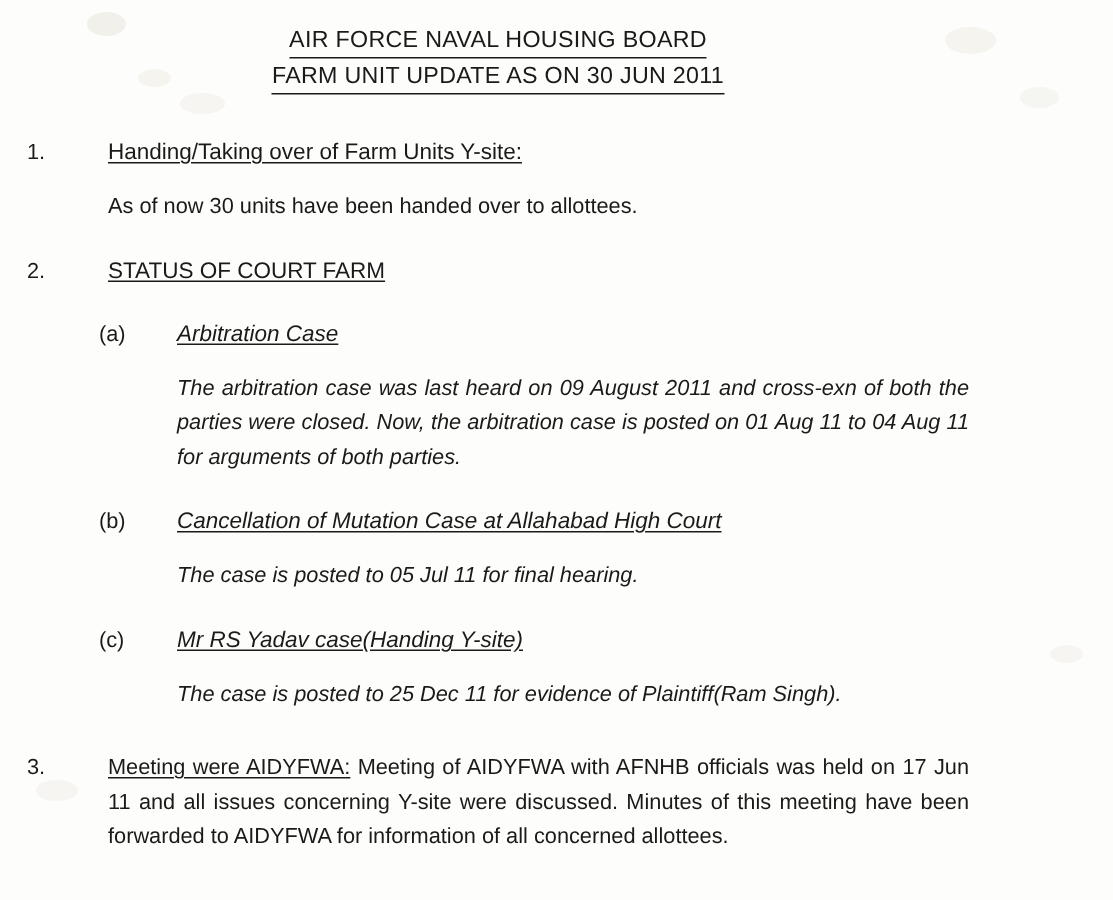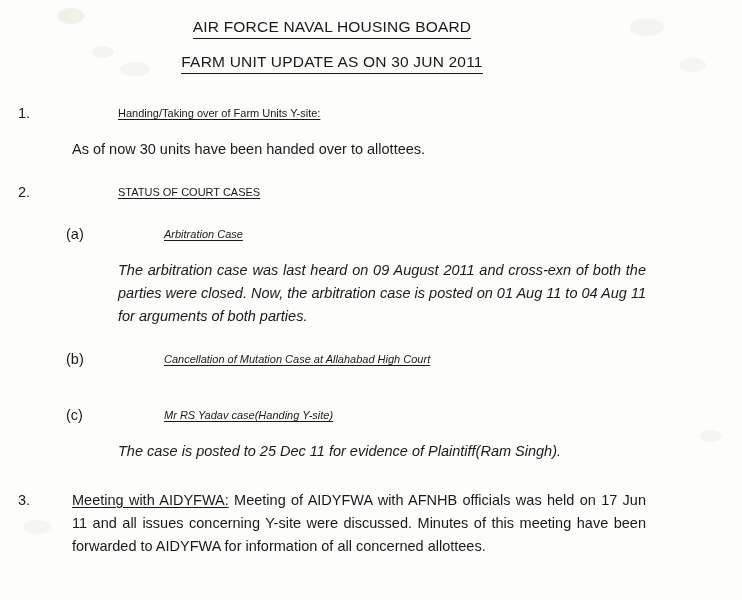--- a/index.html
+++ b/index.html
@@ -43,21 +43,21 @@
     margin: 0 0 0 0;
     line-height: 21px;
   }
   .header .line {
     display: inline-block;
     border-bottom: 1px solid #1a1a1a;
     font-size: 15.5px;
     letter-spacing: .2px;
     padding-bottom: 1px;
   }
-  .header .line2 { margin-top: 12px; }
+  .header .line2 { margin-top: 1px; }
 
   .body-block {
     margin-top: 28px;
   }
 
   .item {
     position: relative;
     display: flex;
     align-items: flex-start;
     margin-bottom: 0;
@@ -71,23 +71,22 @@
   .item-body {
     flex: 1 1 auto;
     font-size: 14.5px;
     line-height: 22px;
   }
   .u {
     text-decoration: underline;
     text-underline-offset: 2px;
   }
   .heading {
-    font-size: 11px;
-    line-height: 22px;
-    margin-left: 46px;
+    font-size: 15px;
+    line-height: 22px;
   }
   .para {
     font-size: 14.5px;
     line-height: 23px;
     text-align: justify;
   }
   .gap-sm { height: 14px; }
   .gap-md { height: 20px; }
   .gap-lg { height: 26px; }
 
@@ -138,21 +137,21 @@
         <div class="gap-sm"></div>
         <div class="para">As of now 30 units have been handed over to allottees.</div>
       </div>
     </div>
 
     <div class="gap-md"></div>
 
     <div class="item">
       <div class="num">2.</div>
       <div class="item-body">
-        <div class="heading u">STATUS OF COURT CASES</div>
+        <div class="heading u">STATUS OF COURT FARM</div>
       </div>
     </div>
 
     <div class="gap-md"></div>
 
     <div class="sub">
       <div class="lbl">(a)</div>
       <div class="sub-body">
         <div class="heading u">Arbitration Case</div>
       </div>
@@ -167,20 +166,26 @@
 
     <div class="gap-md"></div>
 
     <div class="sub">
       <div class="lbl">(b)</div>
       <div class="sub-body">
         <div class="heading u">Cancellation of Mutation Case at Allahabad High Court</div>
       </div>
     </div>
     <div class="gap-sm"></div>
+    <div class="sub">
+      <div class="lbl"></div>
+      <div class="sub-body">
+        <div class="para">The case is posted to 05 Jul 11 for final hearing.</div>
+      </div>
+    </div>
 
     <div class="gap-md"></div>
 
     <div class="sub">
       <div class="lbl">(c)</div>
       <div class="sub-body">
         <div class="heading u">Mr RS Yadav case(Handing Y-site)</div>
       </div>
     </div>
     <div class="gap-sm"></div>
@@ -189,18 +194,18 @@
       <div class="sub-body">
         <div class="para">The case is posted to 25 Dec 11 for evidence of Plaintiff(Ram Singh).</div>
       </div>
     </div>
 
     <div class="gap-lg"></div>
 
     <div class="item">
       <div class="num">3.</div>
       <div class="item-body">
-        <div class="para"><span class="lead-bold">Meeting with AIDYFWA:</span><span>  Meeting of AIDYFWA with AFNHB officials was held on 17 Jun 11 and all issues concerning Y-site were discussed.  Minutes of this meeting have been forwarded to AIDYFWA for information of all concerned allottees.</span></div>
+        <div class="para"><span class="lead-bold">Meeting were AIDYFWA:</span><span>  Meeting of AIDYFWA with AFNHB officials was held on 17 Jun 11 and all issues concerning Y-site were discussed.  Minutes of this meeting have been forwarded to AIDYFWA for information of all concerned allottees.</span></div>
       </div>
     </div>
 
   </div>
 </div>
 
 </body></html>

